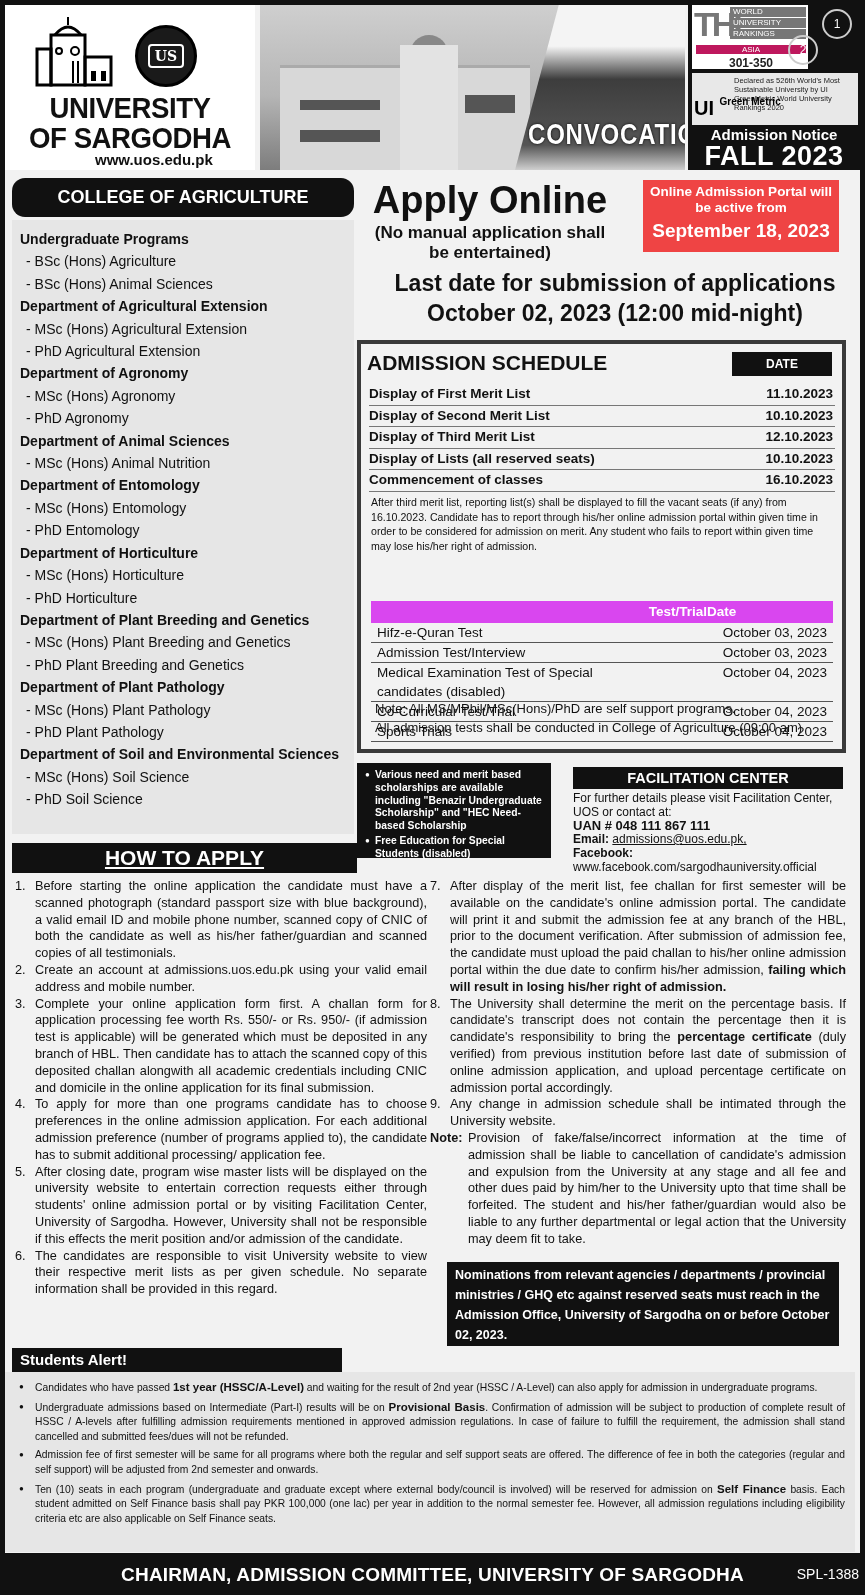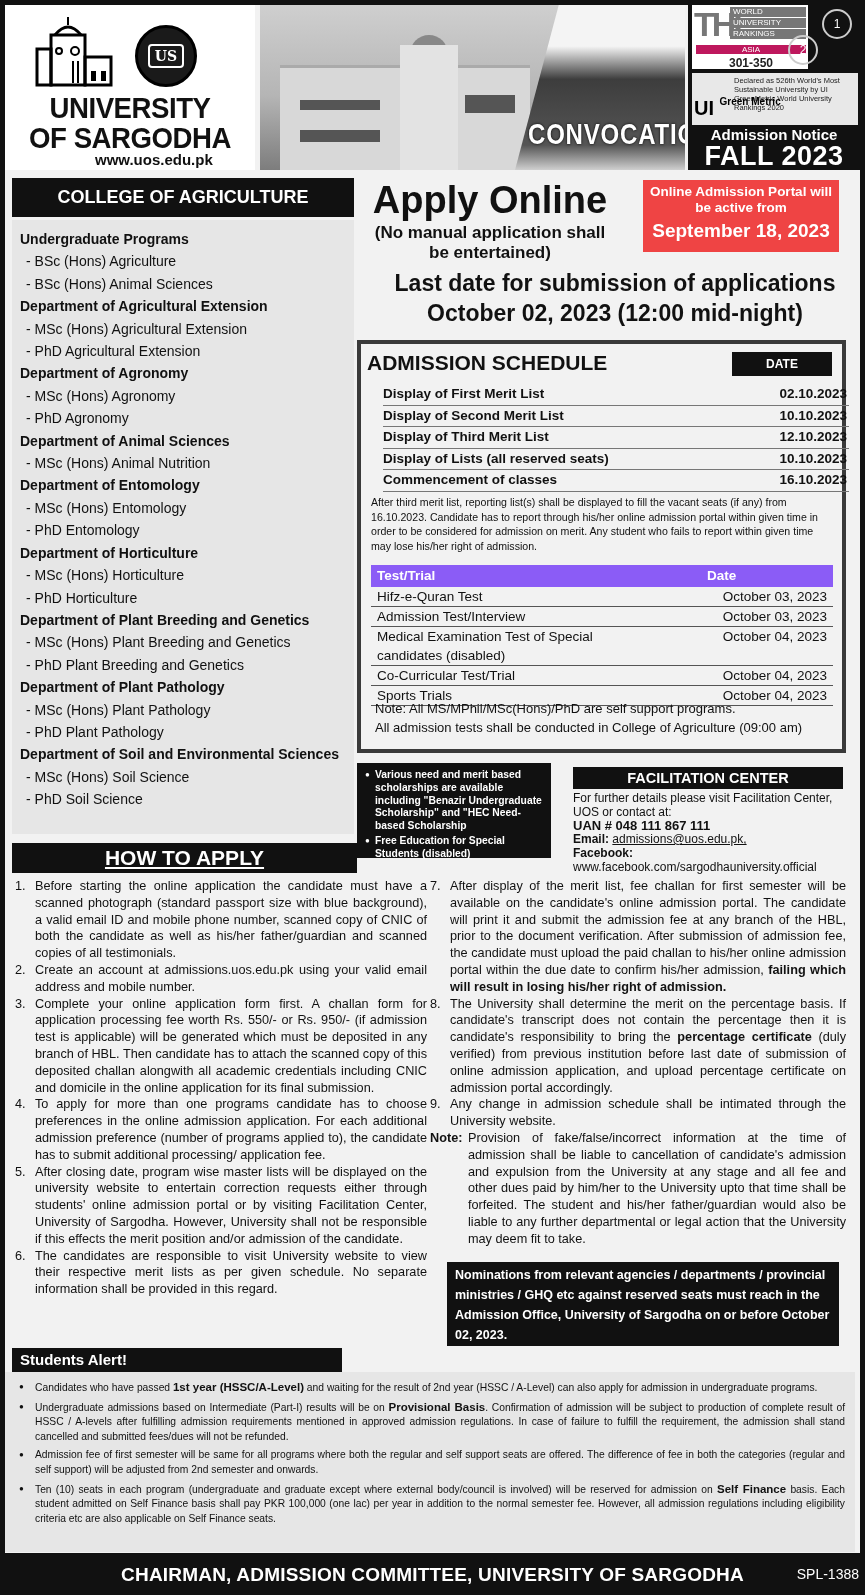--- a/index.html
+++ b/index.html
@@ -33,42 +33,42 @@
   .the-rank { position:absolute; left: 4px; top: 51px; width: 110px; text-align: center; font-weight: bold; font-size: 12px; color: #222; }
   .award { position:absolute; width: 30px; height: 30px; border-radius: 50%; border: 2px solid #ccc; color: #fff; font-size: 12px; display:flex; align-items:center; justify-content:center; }
   .green-box { position:absolute; left: 4px; top: 68px; width: 166px; height: 52px; background: #e8e8e8; }
   .green-decl { position:absolute; right: 4px; top: 3px; width: 120px; font-size: 7.5px; line-height: 9px; text-align: left; color: #222; }
   .green-logo { position:absolute; left: 2px; top: 24px; font-weight: bold; font-size: 20px; line-height: 22px; color: #000; }
   .green-logo small { font-size: 10px; line-height: 10px; display: inline-block; vertical-align: top; }
   .adm-notice { position:absolute; left: 0; top: 122px; width: 172px; text-align: center; color: #fff; font-weight: bold; font-size: 15px; line-height: 16px; }
   .adm-fall { position:absolute; left: 0; top: 137px; width: 172px; text-align: center; color: #fff; font-weight: bold; font-size: 27px; line-height: 28px; letter-spacing: 0.5px; }
 
   
-  .col-title { position: absolute; left: 12px; top: 178px; width: 342px; height: 39px; background: #111; color: #fff; font-weight: bold; font-size: 18px; text-align: center; line-height: 39px; }
+  .col-title { position: absolute; left: 12px; top: 178px; width: 342px; height: 39px; background: #111; color: #fff; font-weight: bold; font-size: 18px; text-align: center; line-height: 39px; border-radius: 13px; }
   .prog-list { position: absolute; left: 12px; top: 220px; width: 342px; height: 614px; background: #e6e6e6; padding: 8px 0 0 8px; }
   .prog-list .head { font-weight: bold; font-size: 14px; line-height: 22.4px; white-space: nowrap; }
   .prog-list .item { font-size: 14px; line-height: 22.4px; padding-left: 6px; white-space: nowrap; }
 
   
   .apply-title { position:absolute; left: 370px; top: 178px; width: 240px; text-align:center; font-weight: bold; font-size: 38px; line-height: 44px; }
   .apply-sub { position:absolute; left: 370px; top: 223px; width: 240px; text-align:center; font-weight: bold; font-size: 17px; line-height: 20px; }
   .portal-box { position:absolute; left: 643px; top: 180px; width: 196px; height: 72px; background: #ef4444; color: #fff; text-align:center; }
   .portal-box .a { font-weight: bold; font-size: 13.5px; line-height: 16px; padding-top: 4px; }
   .portal-box .b { font-weight: bold; font-size: 19px; line-height: 24px; margin-top: 3px; }
   .last-date { position:absolute; left: 370px; top: 268px; width: 490px; text-align:center; font-weight: bold; font-size: 23px; line-height: 30px; }
 
   
   .sched { position:absolute; left: 357px; top: 340px; width: 489px; height: 413px; background: #f2f2f2; border: 4px solid #3a3a3a; }
   .sched-title { position:absolute; left: 6px; top: 6px; font-weight: bold; font-size: 21px; line-height: 26px; }
   .sched-date-hdr { position:absolute; right: 10px; top: 8px; width: 100px; height: 24px; background: #111; color:#fff; font-weight:bold; font-size: 12px; text-align:center; line-height: 24px; }
-  .sched-rows { position:absolute; left: 22px; top: 40px; width: 466px; }
+  .sched-rows { position:absolute; left: 8px; top: 40px; width: 466px; }
   .sched-row { display:flex; justify-content:space-between; border-bottom: 1px solid #777; font-weight: bold; font-size: 13.5px; line-height: 20.5px; padding-right: 2px; }
   .sched-note { position:absolute; left: 10px; top: 151px; width: 462px; font-size: 10.6px; line-height: 14.6px; color: #111; }
   .tt { position:absolute; left: 10px; top: 221px; width: 462px; }
-  .tt-head { display:flex; justify-content:space-between; background:#8b5cf6; color:#fff; font-weight:bold; font-size: 13.5px; line-height: 22px; padding: 0 6px; }
+  .tt-head { display:flex; justify-content:flex-end; background:#d946ef; color:#fff; font-weight:bold; font-size: 13.5px; line-height: 22px; padding: 0 6px; margin-top: 36px; }
   .tt-head span:last-child { width: 120px; }
   .tt-row { display:flex; justify-content:space-between; border-bottom: 1px solid #555; font-size: 13.5px; line-height: 19px; padding: 0 6px; }
   .tt-row .d { white-space: nowrap; }
   .tt-note { position:absolute; left: 14px; top: 355px; width: 462px; font-size: 13px; line-height: 19px; }
 
   
   .schol { position:absolute; left: 357px; top: 763px; width: 194px; height: 95px; background:#111; color:#fff; font-weight: bold; font-size: 10.3px; line-height: 12.8px; padding: 6px 6px 0 8px; }
   .schol li { list-style: none; position: relative; padding-left: 10px; margin-bottom: 2px; }
   .schol li::before { content: "\25CF"; position:absolute; left: 0; top: 0; font-size: 8px; }
 
@@ -208,21 +208,21 @@
     <div>Last date for submission of applications</div>
     <div>October 02, 2023 (12:00 mid-night)</div>
   </div>
 
   <div class="sched">
     <div class="sched-title">ADMISSION SCHEDULE</div>
     <div class="sched-date-hdr">DATE</div>
     <div class="sched-rows" id="sched-rows">
         <div class="sched-row">
           <span>Display of First Merit List</span>
-          <span>02.10.2023</span>
+          <span>11.10.2023</span>
         </div>
         <div class="sched-row">
           <span>Display of Second Merit List</span>
           <span>10.10.2023</span>
         </div>
         <div class="sched-row">
           <span>Display of Third Merit List</span>
           <span>12.10.2023</span>
         </div>
         <div class="sched-row">

